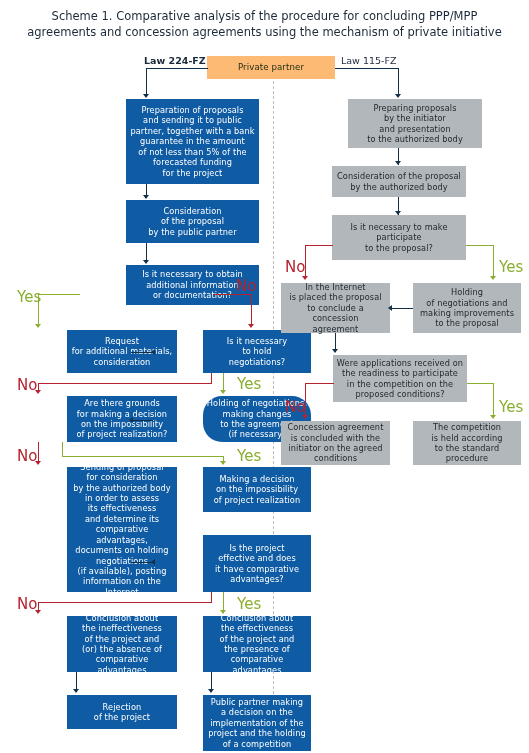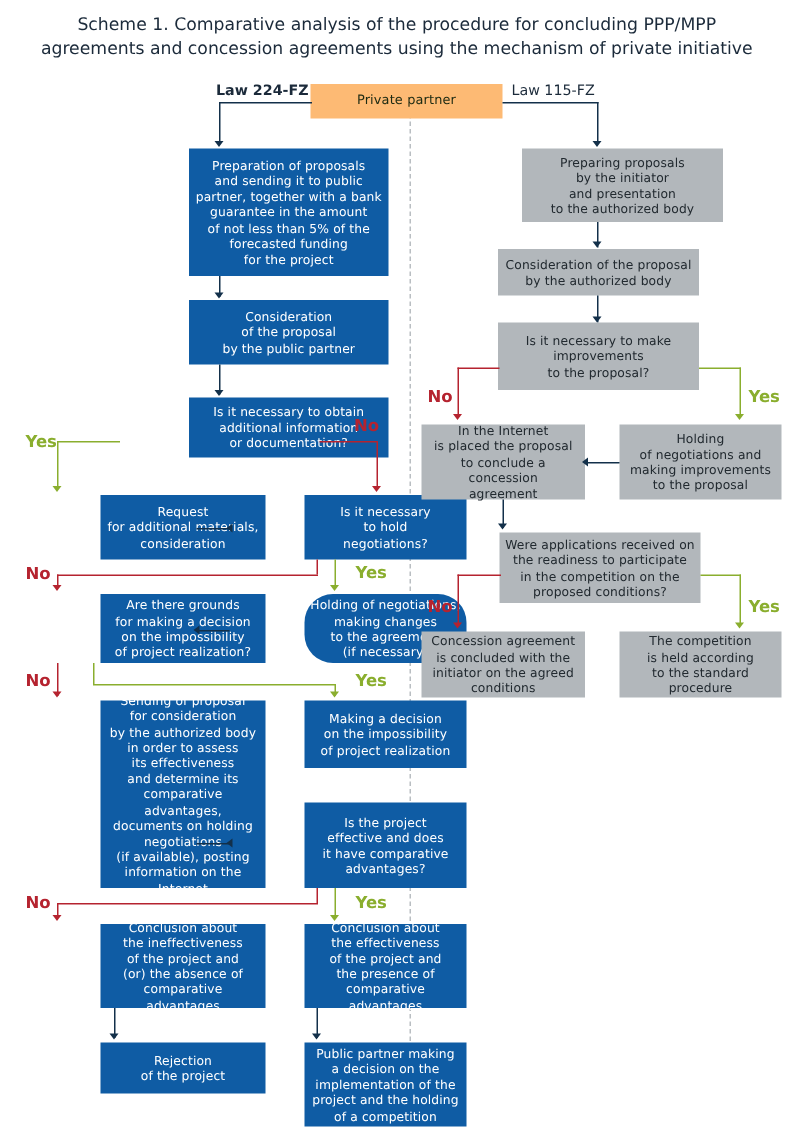--- a/index.html
+++ b/index.html
@@ -40,21 +40,21 @@
   .ln.v{width:1px;}
   .ln.red{background:#b5232f;}
   .ln.grn{background:#8aae2e;}
 
   .arrow{position:absolute;width:0;height:0;}
   .arrow.down{border-left:3px solid transparent;border-right:3px solid transparent;border-top:4px solid #13304a;}
   .arrow.left{border-top:3px solid transparent;border-bottom:3px solid transparent;border-right:4px solid #13304a;}
   .arrow.down.red{border-top-color:#b5232f;}
   .arrow.down.grn{border-top-color:#8aae2e;}
 
-  .lbl{position:absolute;font-size:11px;font-weight:bold;}
+  .lbl{position:absolute;font-size:15px;font-weight:normal;}
   .lbl.no{color:#b5232f;}
   .lbl.yes{color:#8aae2e;}
   .lawlbl{position:absolute;font-size:9.5px;color:#1b2a3a;}
 
   .divider{
     position:absolute;left:273px;top:76px;width:0;height:668px;
     border-left:1px dashed #b9bec2;
   }
 </style>
 </head>
@@ -218,21 +218,21 @@
   <div class="ln v" style="left:398px;top:148px;height:17px;"></div>
   <div class="arrow down" style="left:395px;top:161px;"></div>
 
   <div class="node gray" style="left:332px;top:166px;width:134px;height:31px;">Consideration of the proposal
 by the authorized body</div>
 
   <div class="ln v" style="left:398px;top:197px;height:18px;"></div>
   <div class="arrow down" style="left:395px;top:211px;"></div>
 
   <div class="node gray" style="left:332px;top:215px;width:134px;height:45px;">Is it necessary to make
-improvements
+participate
 to the proposal?</div>
 
   <div class="ln h red" style="left:305px;top:245px;width:28px;"></div>
   <div class="ln v red" style="left:305px;top:245px;height:33px;"></div>
   <div class="arrow down red" style="left:302px;top:276px;"></div>
   <div class="lbl no" style="left:285px;top:258px;">No</div>
 
   <div class="ln h grn" style="left:466px;top:245px;width:28px;"></div>
   <div class="ln v grn" style="left:493px;top:245px;height:33px;"></div>
   <div class="arrow down grn" style="left:490px;top:276px;"></div>

